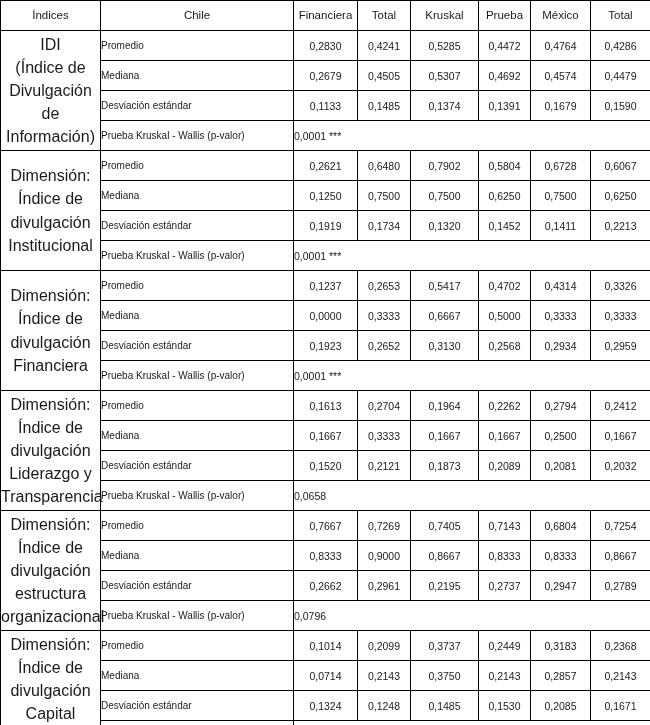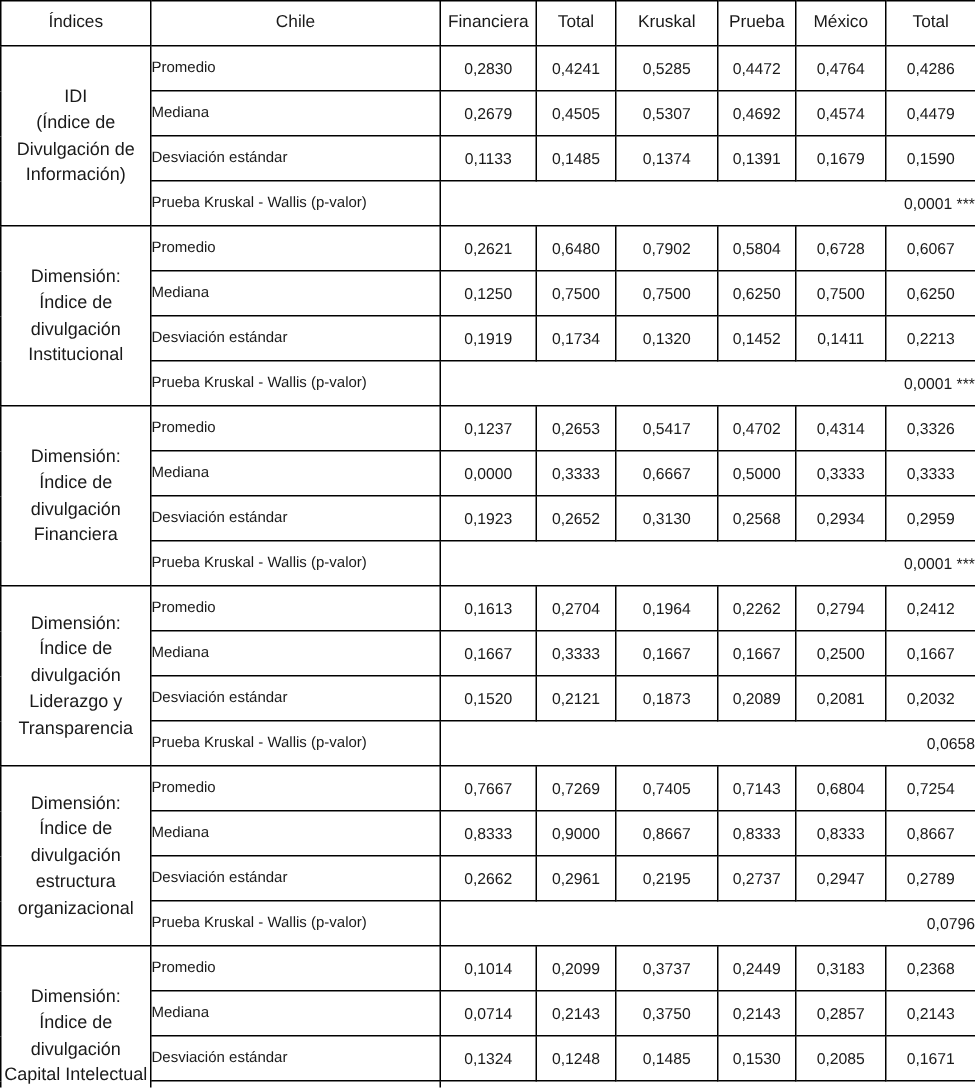--- a/index.html
+++ b/index.html
@@ -50,21 +50,21 @@
     line-height: 1.15;
   }
   thead th.hdr-left { border-left-width: 2px; }
   thead th.hdr-right { border-right-width: 2px; }
   thead tr th:first-child { border-top-width: 2px; }
   thead th { border-top-width: 2px; }
 
   
   td.idx-cell {
     text-align: center;
-    font-size: 12px;
+    font-size: 16px;
     line-height: 1.45;
     padding: 3px 4px;
     border-left-width: 2px;
     border-top-width: 2px;
     border-bottom-width: 2px;
   }
 
   
   td.stat-cell {
     text-align: left;
@@ -79,21 +79,21 @@
   
   td.num-cell {
     text-align: center;
     height: 29px;
     font-size: 10.5px;
   }
   td.num-cell.last-col { border-right-width: 2px; }
 
   
   td.pval-cell {
-    text-align: right;
+    text-align: left;
     padding: 0 0 0 5px;
     height: 29px;
     font-size: 10.5px;
     border-top-width: 2px;
     border-bottom-width: 2px;
     border-right-width: 2px;
   }
 
   
   tr.group-end td { border-bottom-width: 2px; }

